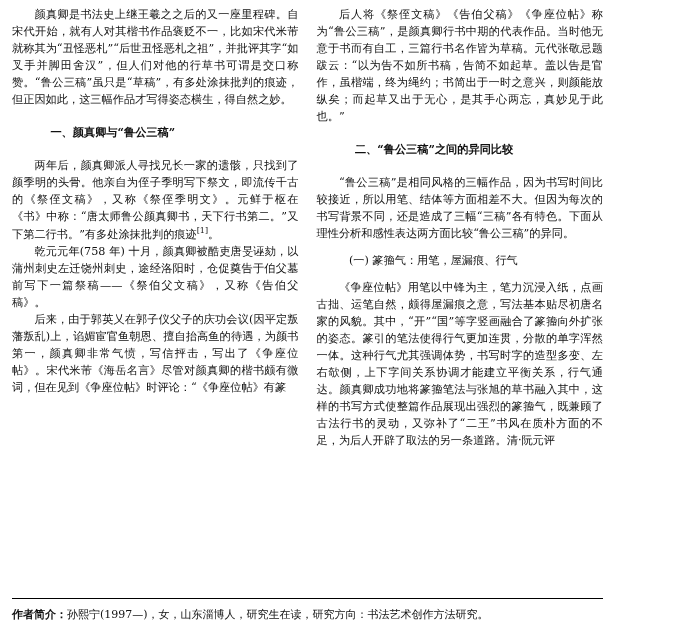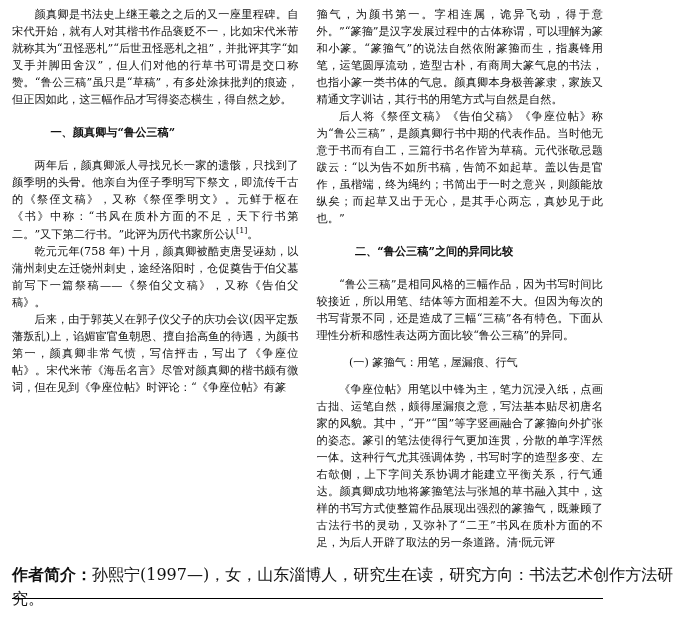--- a/index.html
+++ b/index.html
@@ -60,46 +60,45 @@
     position: absolute;
     left: 12px;
     right: 12px;
     bottom: 36px;
     border-top: 1px solid #000;
     height: 0;
   }
   .footer {
     position: absolute;
     left: 12px;
-    bottom: 24px;
+    bottom: 12px;
     width: 675px;
-    font-size: 16px;
+    font-size: 11px;
     line-height: 1.5;
     color: #111;
   }
   .footer-label {
     font-weight: bold;
   }
 </style>
 </head>
 <body>
 
 <div class="page">
   <div class="columns">
 
     <div class="col">
       <p class="p-indent">颜真卿是书法史上继王羲之之后的又一座里程碑。自宋代开始，就有人对其楷书作品褒贬不一，比如宋代米芾就称其为“丑怪恶札”“后世丑怪恶札之祖”，并批评其字“如叉手并脚田舍汉”，但人们对他的行草书可谓是交口称赞。“鲁公三稿”虽只是“草稿”，有多处涂抹批判的痕迹，但正因如此，这三幅作品才写得姿态横生，得自然之妙。</p>
       <p class="heading">一、颜真卿与“鲁公三稿”</p>
-      <p class="p-indent"><span>两年后，颜真卿派人寻找兄长一家的遗骸，只找到了颜季明的头骨。他亲自为侄子季明写下祭文，即流传千古的《祭侄文稿》，又称《祭侄季明文》。元鲜于枢在《书》中称：“书风在质朴方面的不足，天下行书第二。”又下第二行书。”此评为历代书家所公认</span><span class="sup">[1]</span><span>。</span></p>
+      <p class="p-indent"><span>两年后，颜真卿派人寻找兄长一家的遗骸，只找到了颜季明的头骨。他亲自为侄子季明写下祭文，即流传千古的《祭侄文稿》，又称《祭侄季明文》。元鲜于枢在《书》中称：“唐太师鲁公颜真卿书，天下行书第二。”又下第二行书。”有多处涂抹批判的痕迹</span><span class="sup">[1]</span><span>。</span></p>
       <p class="p-indent">乾元元年(758 年) 十月，颜真卿被酷吏唐旻诬劾，以蒲州刺史左迁饶州刺史，途经洛阳时，仓促奠告于伯父墓前写下一篇祭稿——《祭伯父文稿》，又称《告伯父稿》。</p>
       <p class="p-indent">后来，由于郭英乂在郭子仪父子的庆功会议(因平定叛藩叛乱)上，谄媚宦官鱼朝恩、擅自抬高鱼的待遇，为颜书第一，颜真卿非常气愤，写信抨击，写出了《争座位帖》。宋代米芾《海岳名言》尽管对颜真卿的楷书颇有微词，但在见到《争座位帖》时评论：“《争座位帖》有篆</p>
     </div>
 
     <div class="col">
-      <p>籀气，为颜书第一。字相连属，诡异飞动，得于意外。”“篆籀”是汉字发展过程中的古体称谓，可以理解为篆和小篆。“篆籀气”的说法自然依附篆籀而生，指裹锋用笔，运笔圆厚流动，造型古朴，有商周大篆气息的书法，也指小篆一类书体的气息。颜真卿本身极善篆隶，家族又精通文字训诂，其行书的用笔方式与自然是自然。</p>
       <p class="p-indent">后人将《祭侄文稿》《告伯父稿》《争座位帖》称为“鲁公三稿”，是颜真卿行书中期的代表作品。当时他无意于书而有自工，三篇行书名作皆为草稿。元代张敬忌题跋云：“以为告不如所书稿，告简不如起草。盖以告是官作，虽楷端，终为绳约；书简出于一时之意兴，则颜能放纵矣；而起草又出于无心，是其手心两忘，真妙见于此也。”</p>
       <p class="heading">二、“鲁公三稿”之间的异同比较</p>
       <p class="p-indent">“鲁公三稿”是相同风格的三幅作品，因为书写时间比较接近，所以用笔、结体等方面相差不大。但因为每次的书写背景不同，还是造成了三幅“三稿”各有特色。下面从理性分析和感性表达两方面比较“鲁公三稿”的异同。</p>
       <p class="sub-heading">(一) 篆籀气：用笔，屋漏痕、行气</p>
       <p class="p-indent">《争座位帖》用笔以中锋为主，笔力沉浸入纸，点画古拙、运笔自然，颇得屋漏痕之意，写法基本贴尽初唐名家的风貌。其中，“开”“国”等字竖画融合了篆籀向外扩张的姿态。篆引的笔法使得行气更加连贯，分散的单字浑然一体。这种行气尤其强调体势，书写时字的造型多变、左右欹侧，上下字间关系协调才能建立平衡关系，行气通达。颜真卿成功地将篆籀笔法与张旭的草书融入其中，这样的书写方式使整篇作品展现出强烈的篆籀气，既兼顾了古法行书的灵动，又弥补了“二王”书风在质朴方面的不足，为后人开辟了取法的另一条道路。清·阮元评</p>
     </div>
 
   </div>
 
   <div class="footer-rule"></div>

